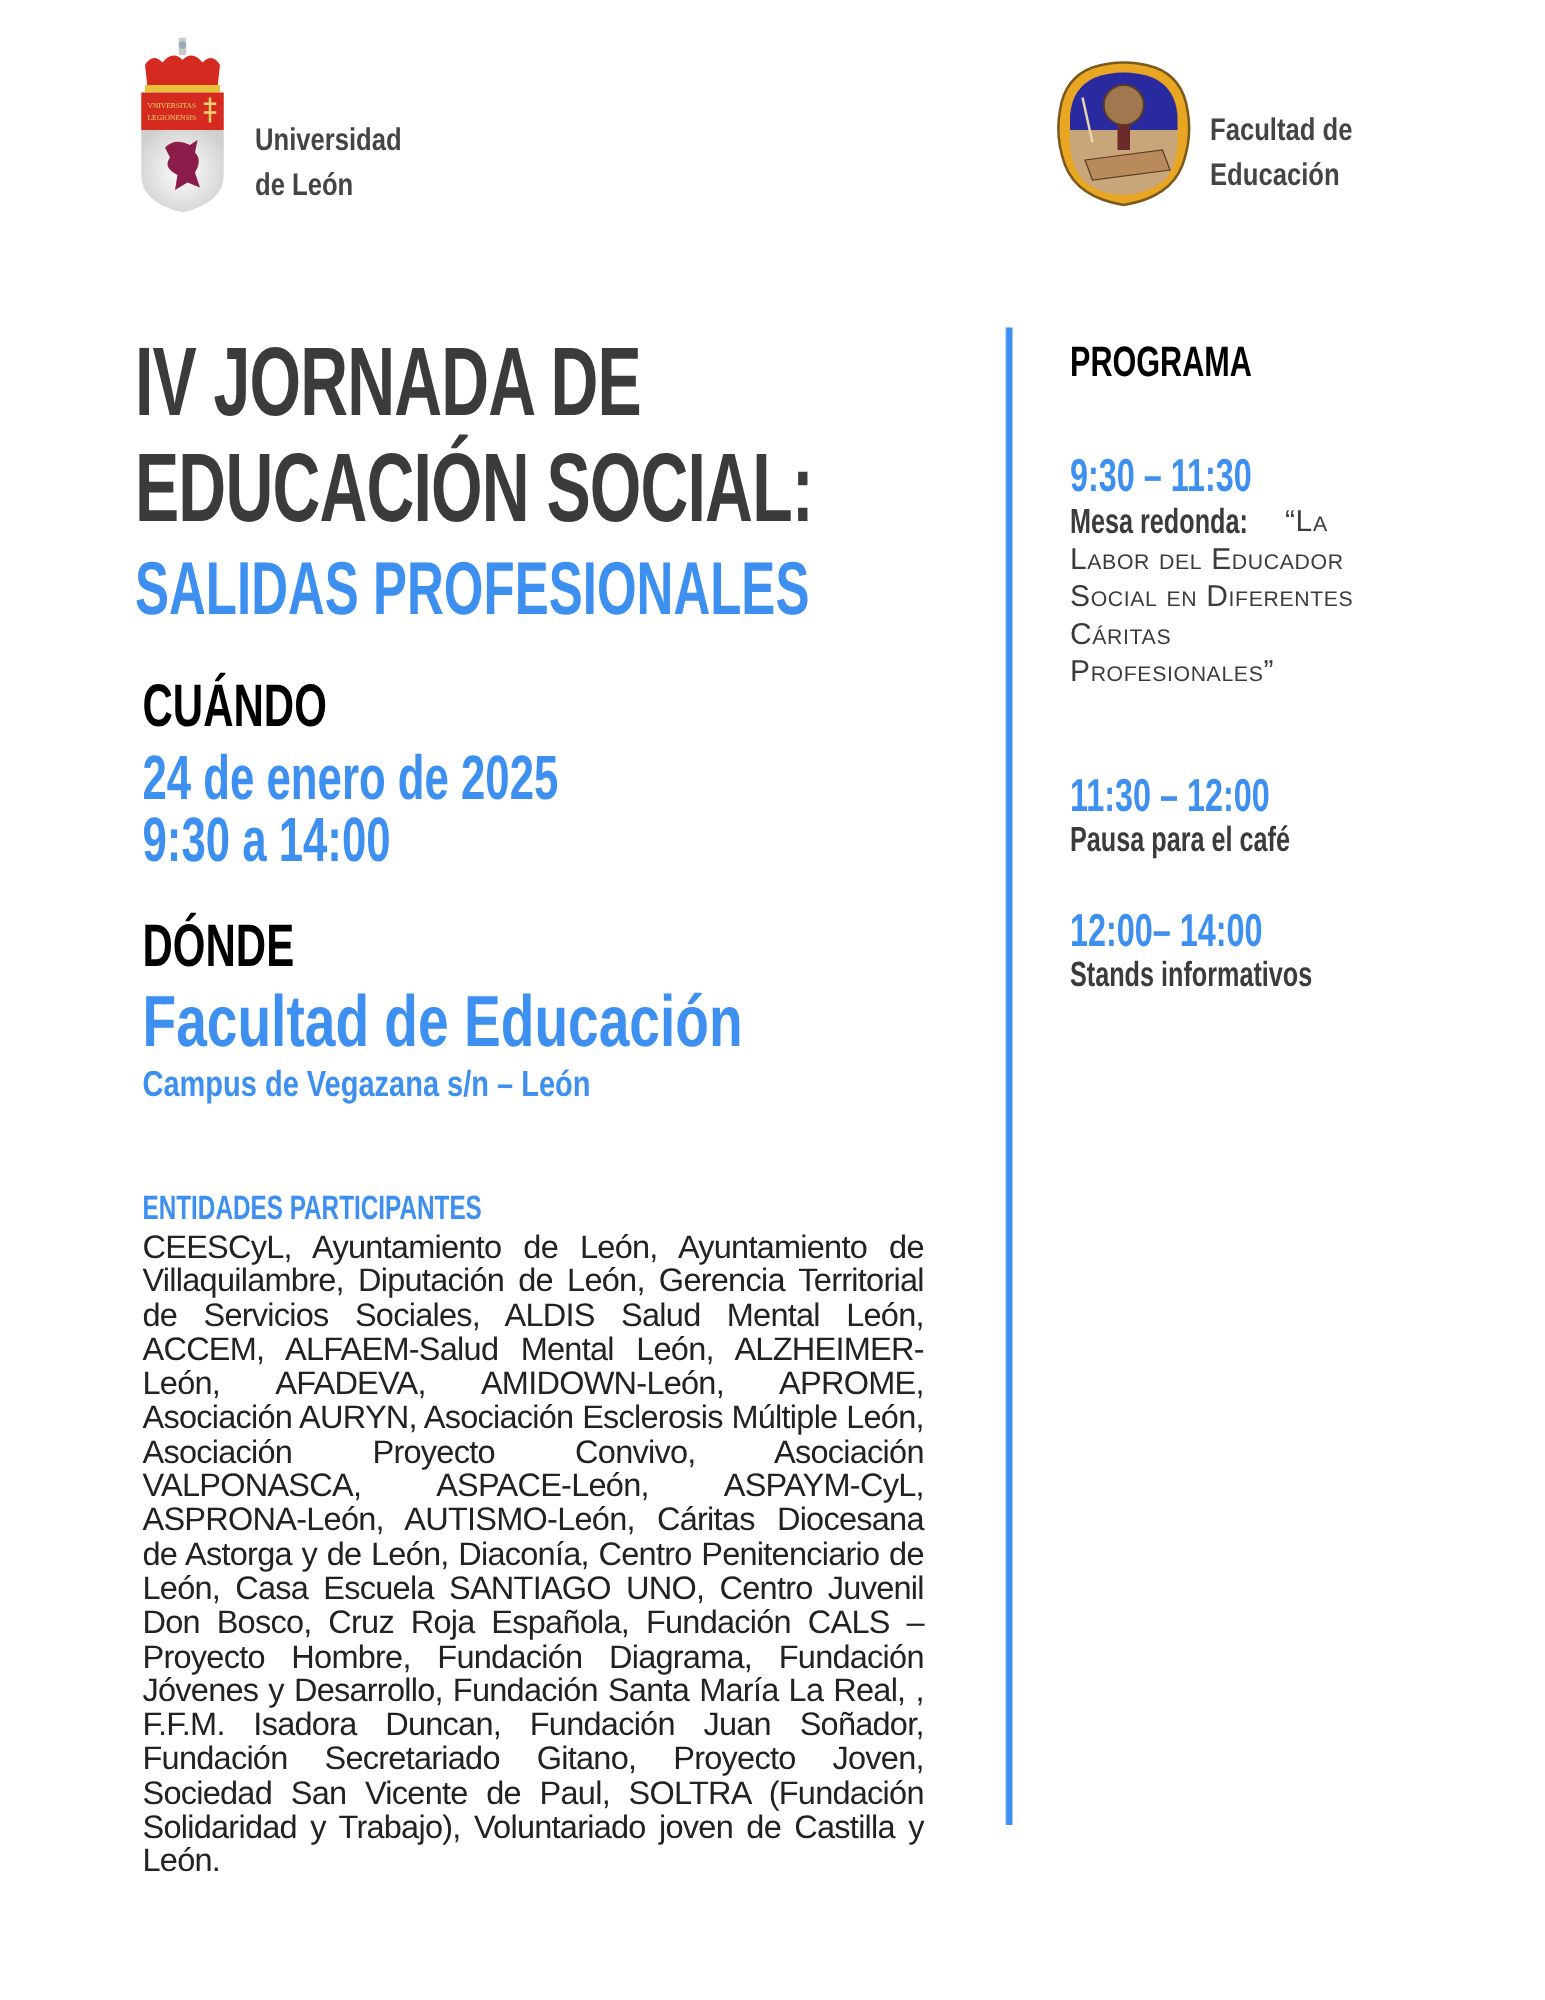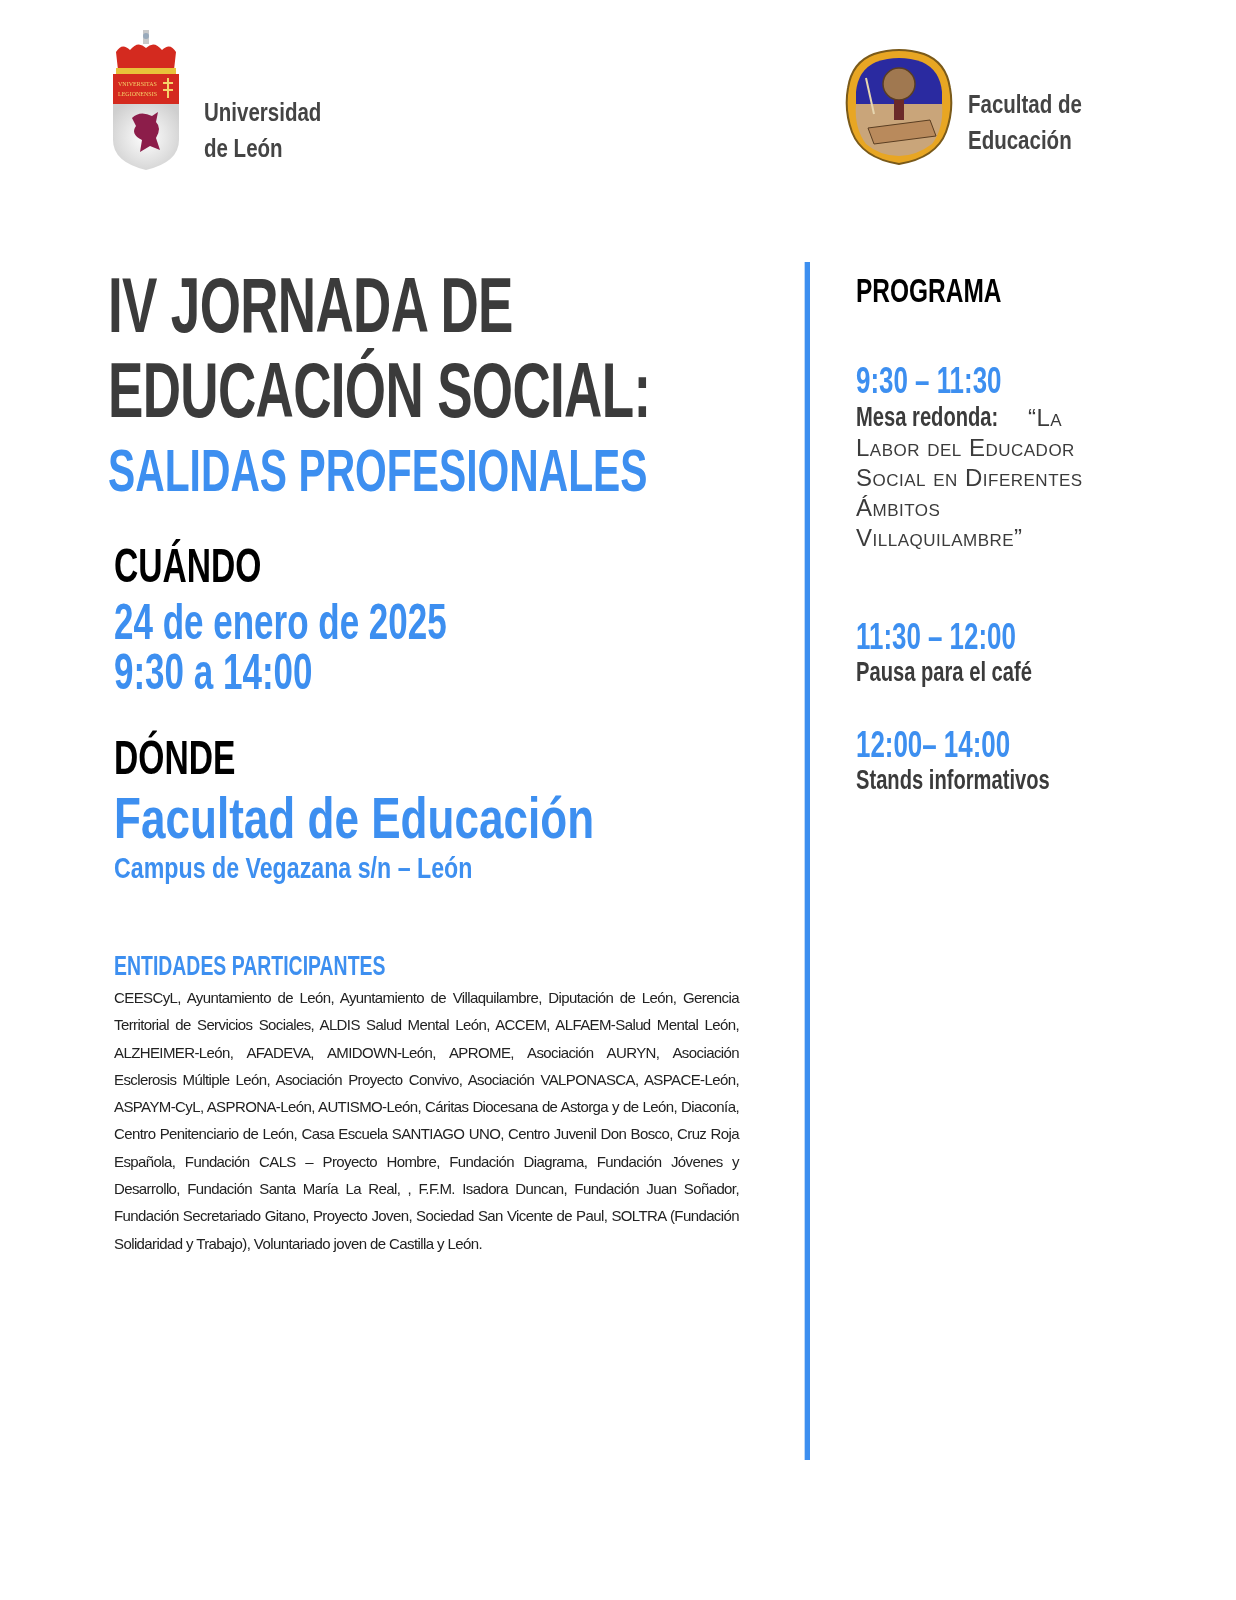--- a/index.html
+++ b/index.html
@@ -26,21 +26,21 @@
     .cuando { top: 541px; }
     .donde { top: 733px; }
     .blue-big { left: 114px; color: #3d8ff0; font-size: 50px; line-height: 52px; transform: scaleX(0.70); }
     .date { top: 596px; }
     .time { top: 646px; }
     .venue { left: 114px; top: 788px; color: #3d8ff0; font-size: 58px; line-height: 60px; transform: scaleX(0.76); }
     .address { left: 114px; top: 852px; color: #3d8ff0; font-size: 29px; line-height: 32px; transform: scaleX(0.80); }
 
     .ent-title { left: 114px; top: 951px; color: #3d8ff0; font-size: 27px; line-height: 30px; transform: scaleX(0.72); }
     .ent-body {
-      left: 114px; top: 984px; width: 625px; font-size: 15px; line-height: 27.3px; color: #222;
+      left: 114px; top: 984px; width: 625px; font-size: 26px; line-height: 27.3px; color: #222;
       text-align: justify; letter-spacing: -0.6px;
     }
 
     
     .divider { left: 804px; top: 262px; width: 5px; height: 1198px; background: #3d8ff0; border-left: 1px solid #bcd8f8; }
 
     
     .prog-title { left: 856px; top: 272px; color: #000; font-size: 34px; line-height: 36px; transform: scaleX(0.72); }
     .slot-time { left: 856px; color: #3d8ff0; font-size: 37px; line-height: 40px; transform: scaleX(0.70); }
     .slot-desc { left: 856px; color: #3b3b3b; font-size: 28px; line-height: 32px; transform: scaleX(0.72); }
@@ -114,21 +114,21 @@
 
 <div class="abs cond ent-title">ENTIDADES PARTICIPANTES</div>
 <div class="abs ent-body">CEESCyL, Ayuntamiento de León, Ayuntamiento de Villaquilambre, Diputación de León, Gerencia Territorial de Servicios Sociales, ALDIS Salud Mental León, ACCEM, ALFAEM-Salud Mental León, ALZHEIMER-León, AFADEVA, AMIDOWN-León, APROME, Asociación AURYN, Asociación Esclerosis Múltiple León, Asociación Proyecto Convivo, Asociación VALPONASCA, ASPACE-León, ASPAYM-CyL, ASPRONA-León, AUTISMO-León, Cáritas Diocesana de Astorga y de León, Diaconía, Centro Penitenciario de León, Casa Escuela SANTIAGO UNO, Centro Juvenil Don Bosco, Cruz Roja Española, Fundación CALS – Proyecto Hombre, Fundación Diagrama, Fundación Jóvenes y Desarrollo, Fundación Santa María La Real, , F.F.M. Isadora Duncan, Fundación Juan Soñador, Fundación Secretariado Gitano, Proyecto Joven, Sociedad San Vicente de Paul, SOLTRA (Fundación Solidaridad y Trabajo), Voluntariado joven de Castilla y León.</div>
 
 <div class="abs divider"></div>
 
 <div class="abs cond prog-title">PROGRAMA</div>
 
 <div class="abs cond slot-time s1t">9:30 – 11:30</div>
 <div class="abs quote">
-  <span class="lead"></span><span>“La Labor del Educador Social en Diferentes Ámbitos Villaquilambre”</span>
+  <span class="lead"></span><span>“La Labor del Educador Social en Diferentes Cáritas Profesionales”</span>
 </div>
 <div class="abs cond slot-desc s1d">Mesa redonda:</div>
 
 <div class="abs cond slot-time s2t">11:30 – 12:00</div>
 <div class="abs cond slot-desc s2d">Pausa para el café</div>
 
 <div class="abs cond slot-time s3t">12:00– 14:00</div>
 <div class="abs cond slot-desc s3d">Stands informativos</div>
 
 </body></html>

